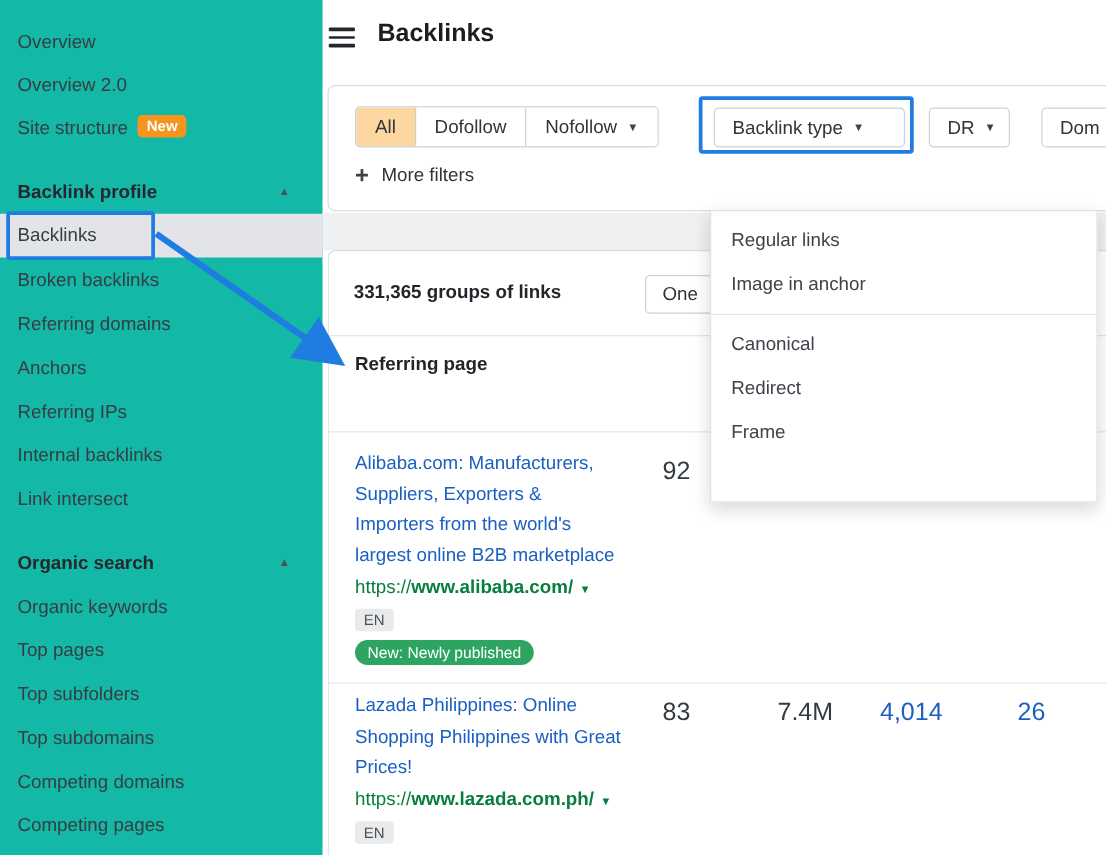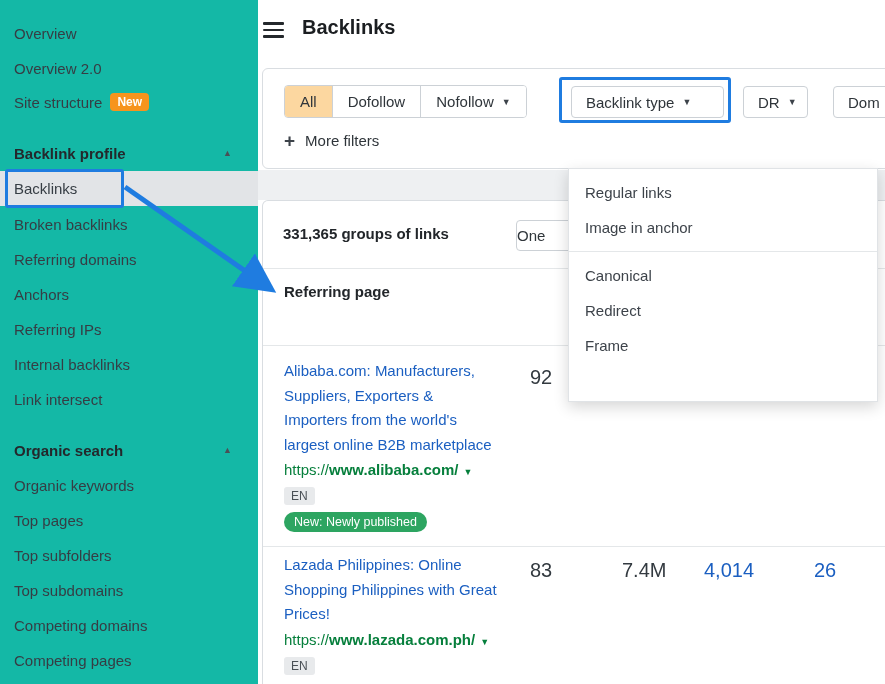--- a/index.html
+++ b/index.html
@@ -67,21 +67,21 @@
 
   
   #table-card {
     position:absolute; left:262px; top:200px; width:640px; height:484px;
     background:#fff; border:1px solid #d9dde1; border-bottom:none; border-radius:6px 6px 0 0;
   }
   #groups-summary { position:absolute; left:20px; top:24px; font-size:15px; font-weight:bold; color:#22262a; }
   #group-select {
     position:absolute; left:253px; top:19px; width:70px; height:31px;
     background:#fff; border:1px solid #ccd1d6; border-radius:4px;
-    font-size:15px; color:#2f353a; display:flex; align-items:center; padding-left:0; cursor:pointer;
+    font-size:15px; color:#2f353a; display:flex; align-items:center; padding-left:13px; cursor:pointer;
   }
   .h-divider { position:absolute; left:0; width:100%; height:1px; background:#e4e7e9; }
   #col-header { position:absolute; left:21px; top:82px; font-size:15px; font-weight:bold; color:#22262a; }
 
   .row-title {
     position:absolute; left:21px; font-size:15px; line-height:24.5px; color:#1b5fc1;
     white-space:pre-line; cursor:pointer;
   }
   .row-url { position:absolute; left:21px; font-size:15px; color:#067f3c; cursor:pointer; white-space:nowrap; }
   .row-url .dom { font-weight:bold; }

